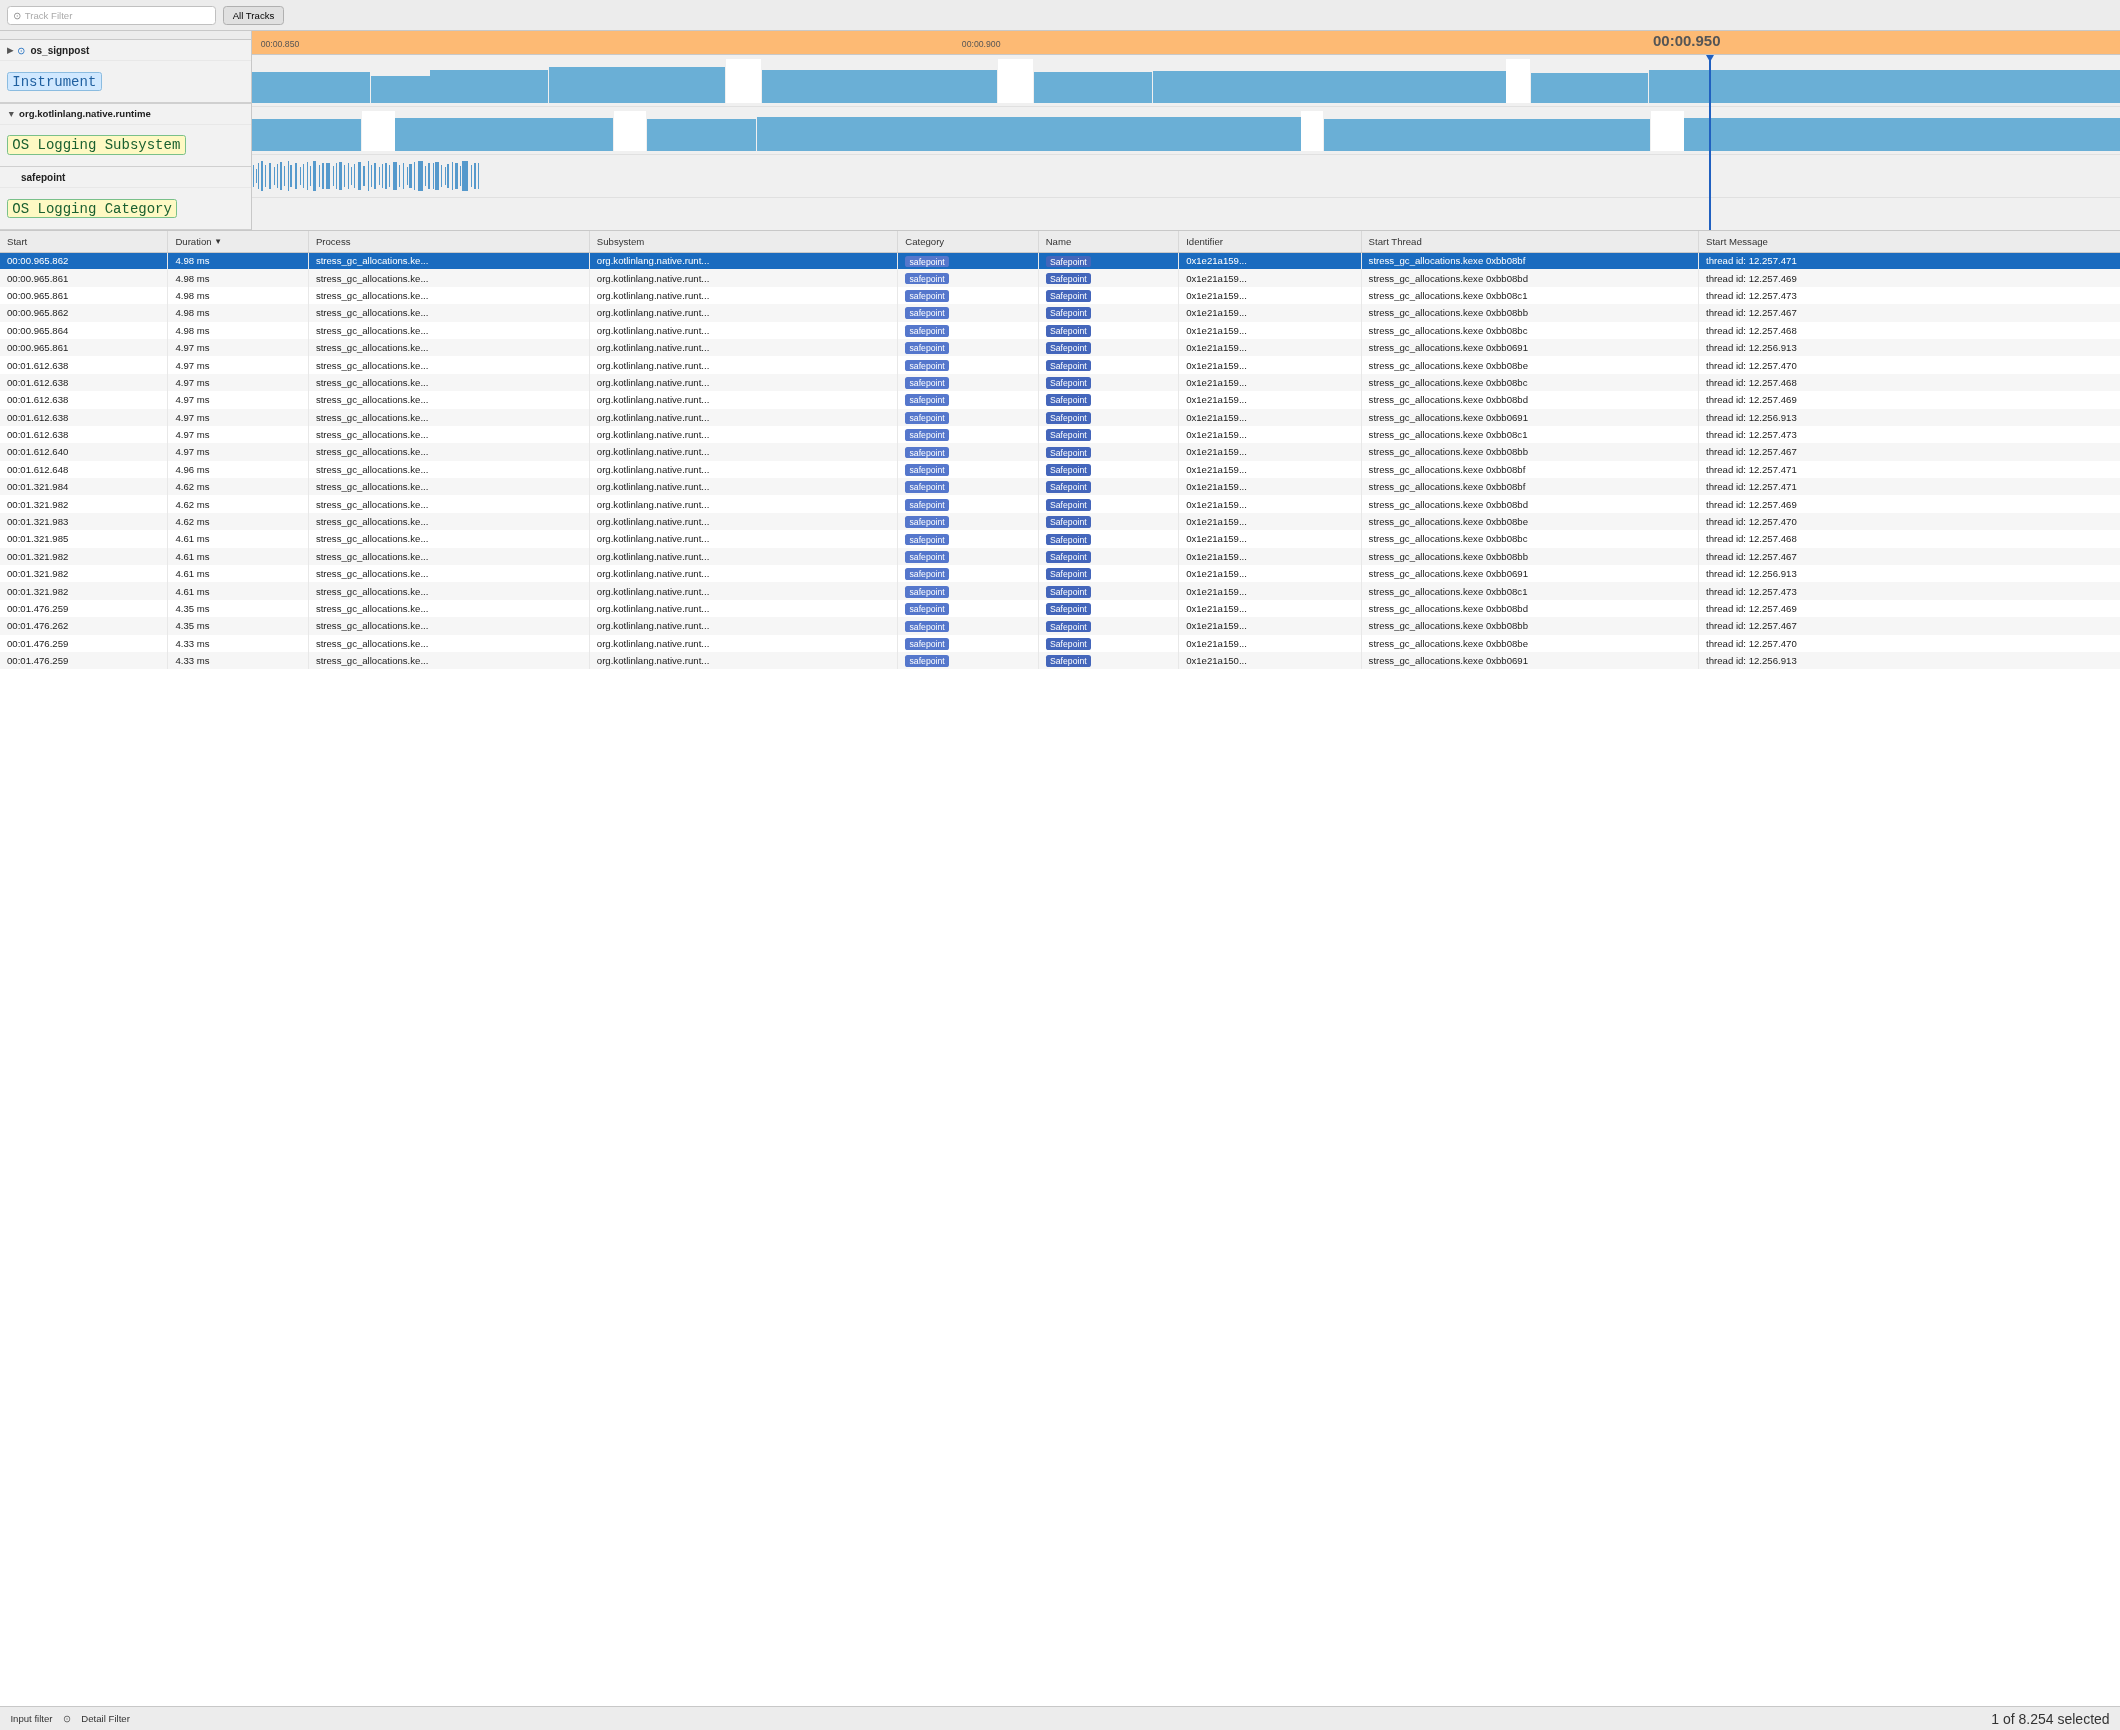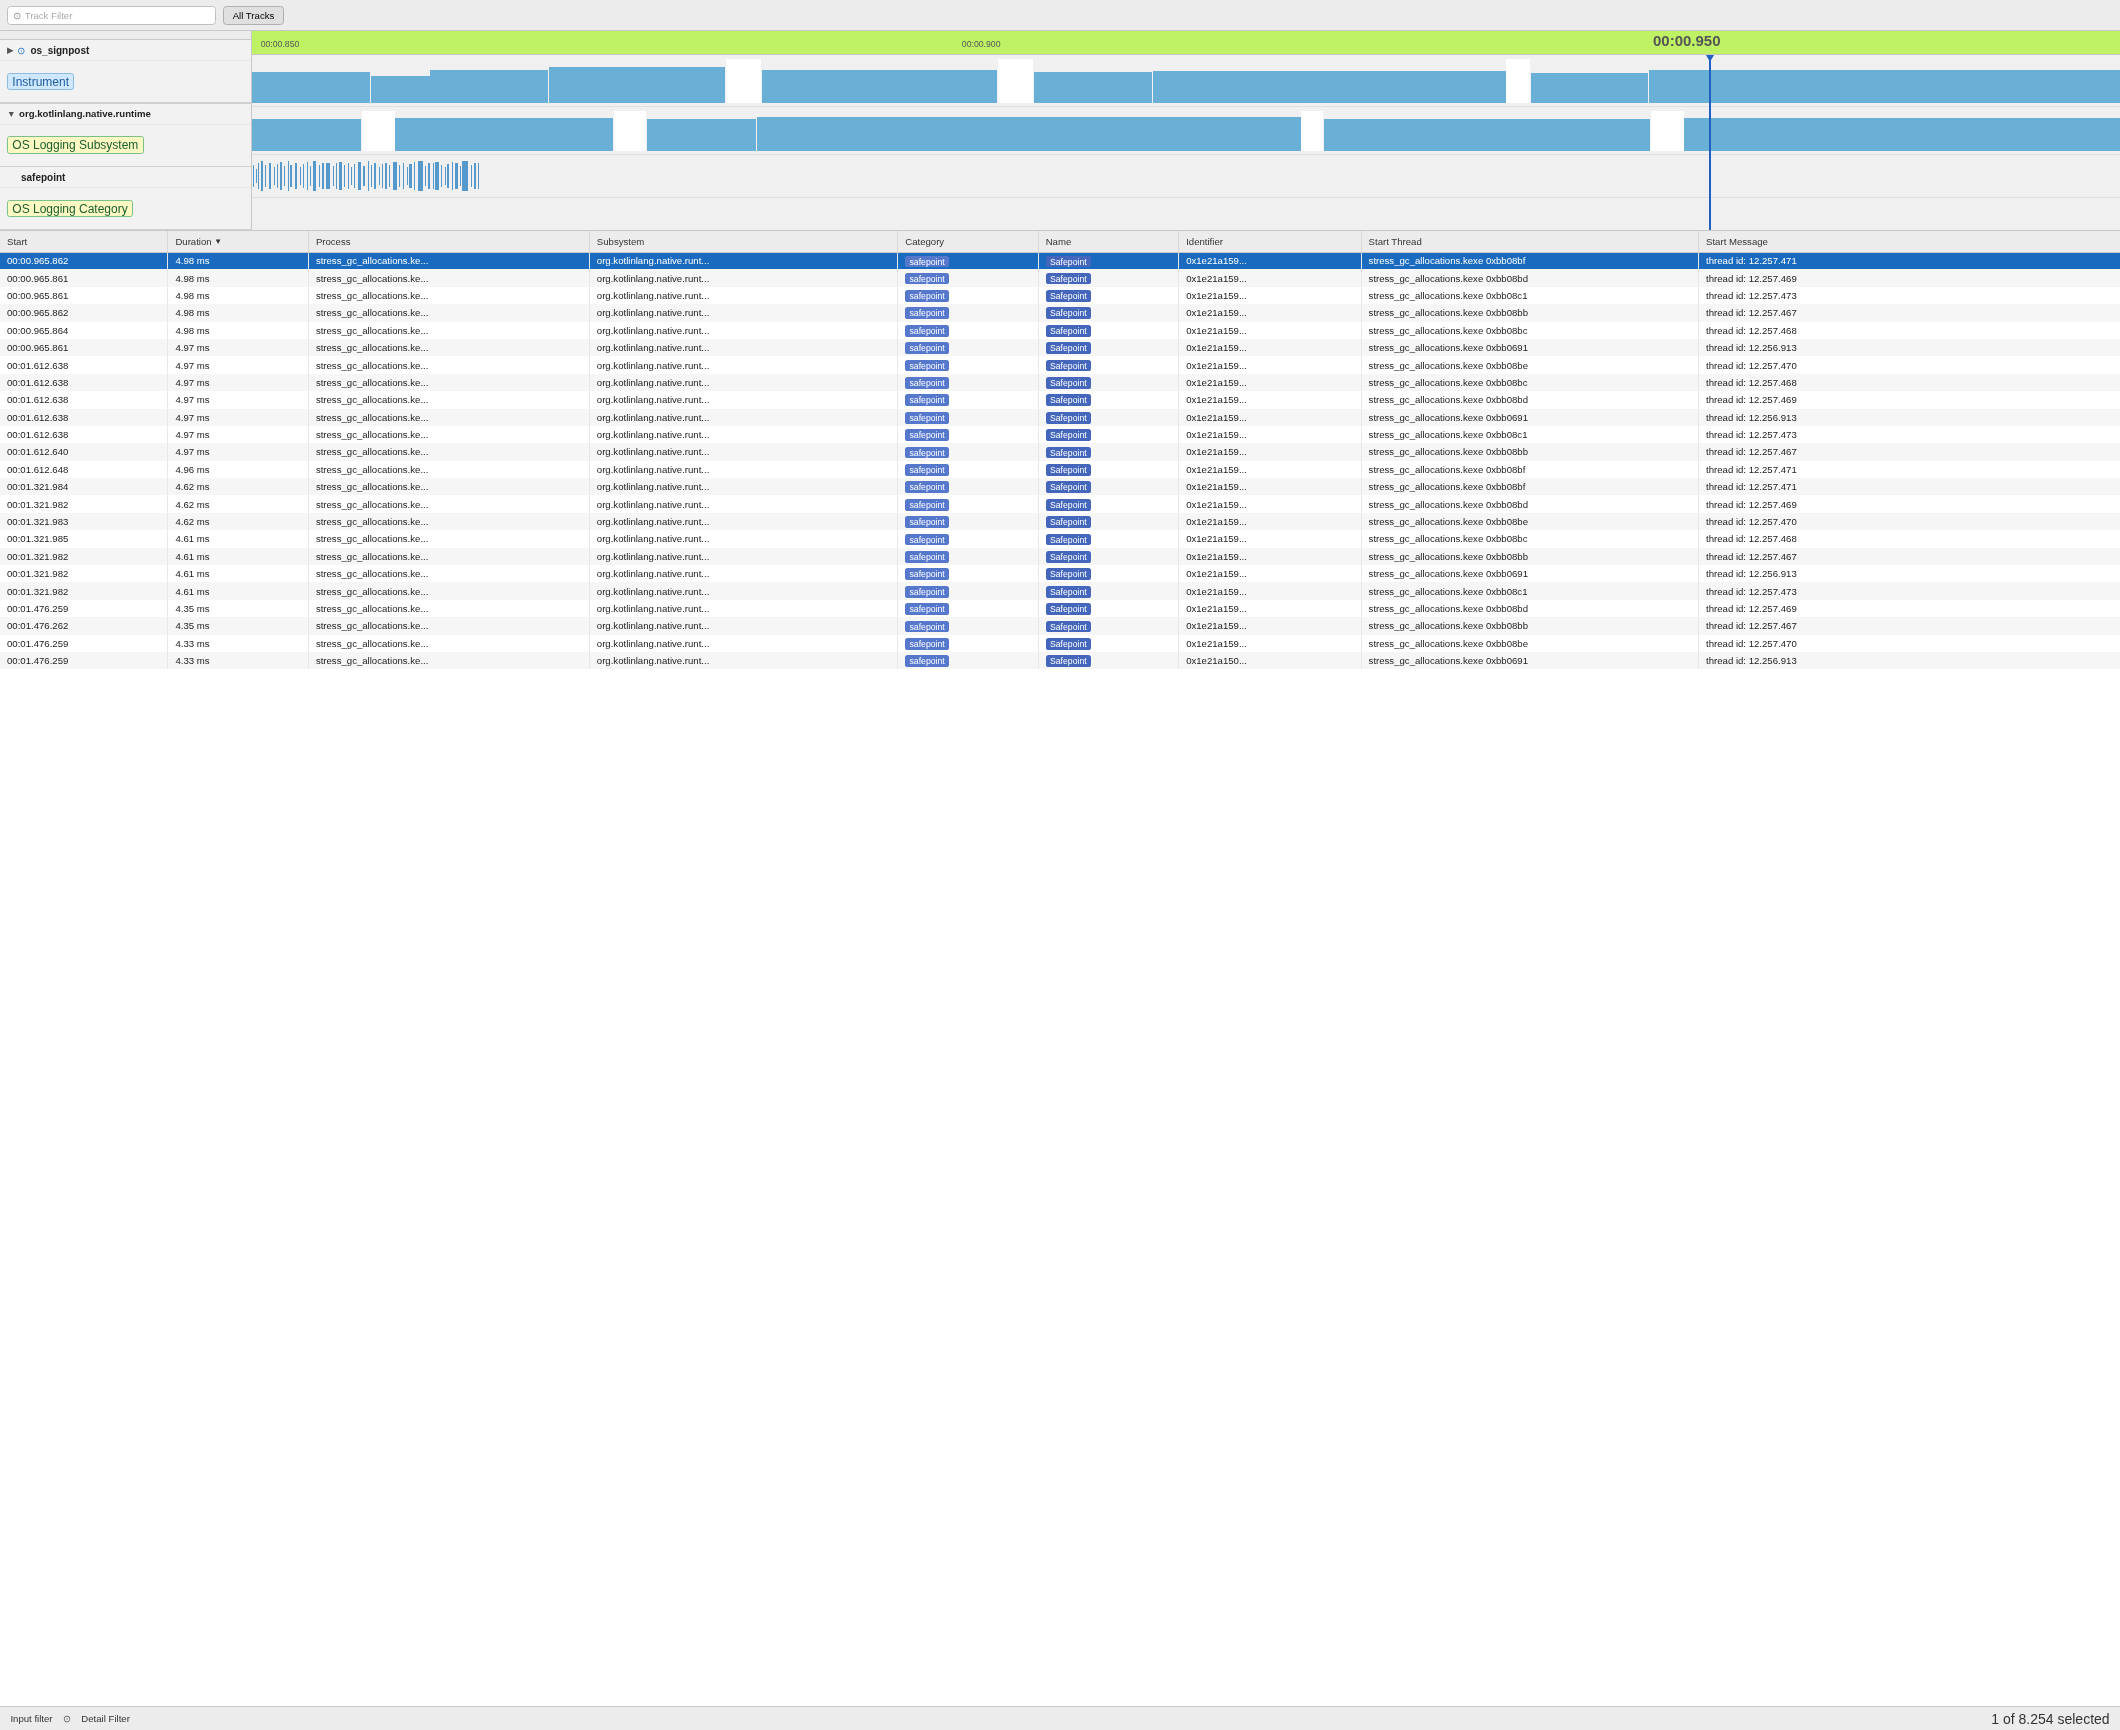--- a/index.html
+++ b/index.html
@@ -42,22 +42,23 @@
       font-weight: 600;
       font-size: 10px;
       color: #222;
     }
     .track-badge {
       display: inline-block;
       background: #d0e8ff;
       border: 0.9px solid #8bbce0;
       border-radius: 2.6px;
       padding: 0.9px 4.3px;
-      font-size: 12px;
+      font-size: 14px;
       color: #2060a0;
+      font-family: Liberation Mono, monospace;
     }
     .track-badge.green {
       background: #fef9c3;
       border-color: #7ac08a;
       color: #1a6030;
       text-align: right;
     }
 
     
     .playhead {
@@ -263,21 +264,21 @@
 
     .right-panel {
       flex: 1;
       display: flex;
       flex-direction: column;
       position: relative;
     }
 
     .right-ruler {
       height: 24px;
-      background: #bef264;
+      background: #fdba74;
       border-bottom: 0.9px solid #c8c8c8;
       position: relative;
       overflow: hidden;
     }
 
     .right-tracks {
       flex: 1;
       display: flex;
       flex-direction: column;
       position: relative;

